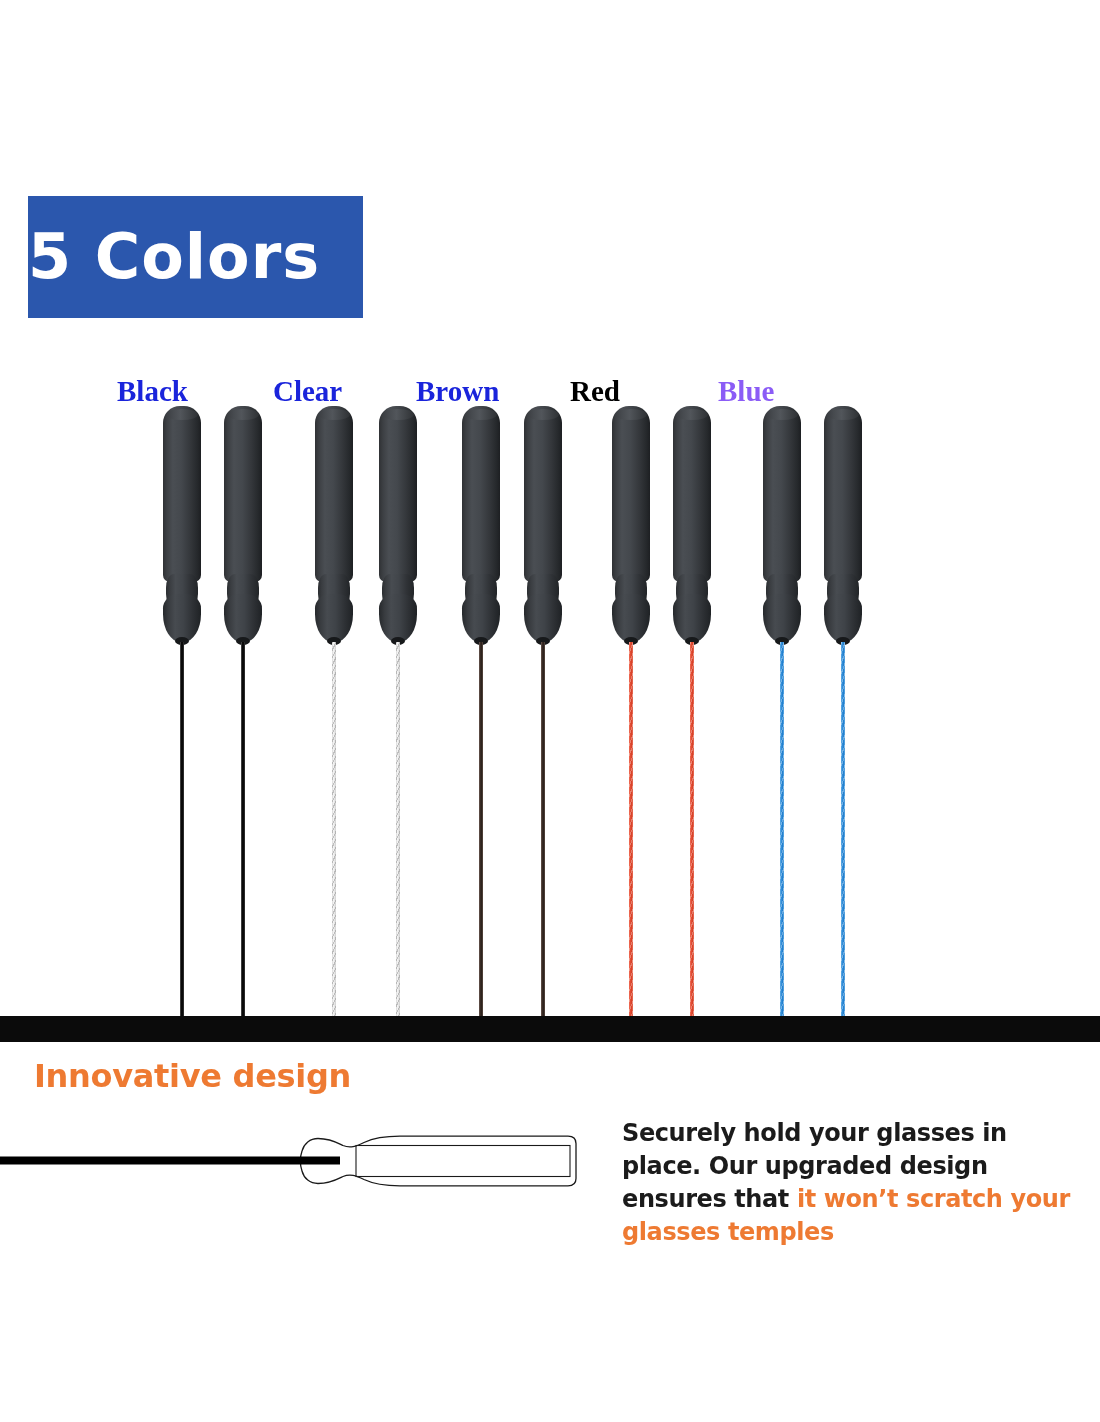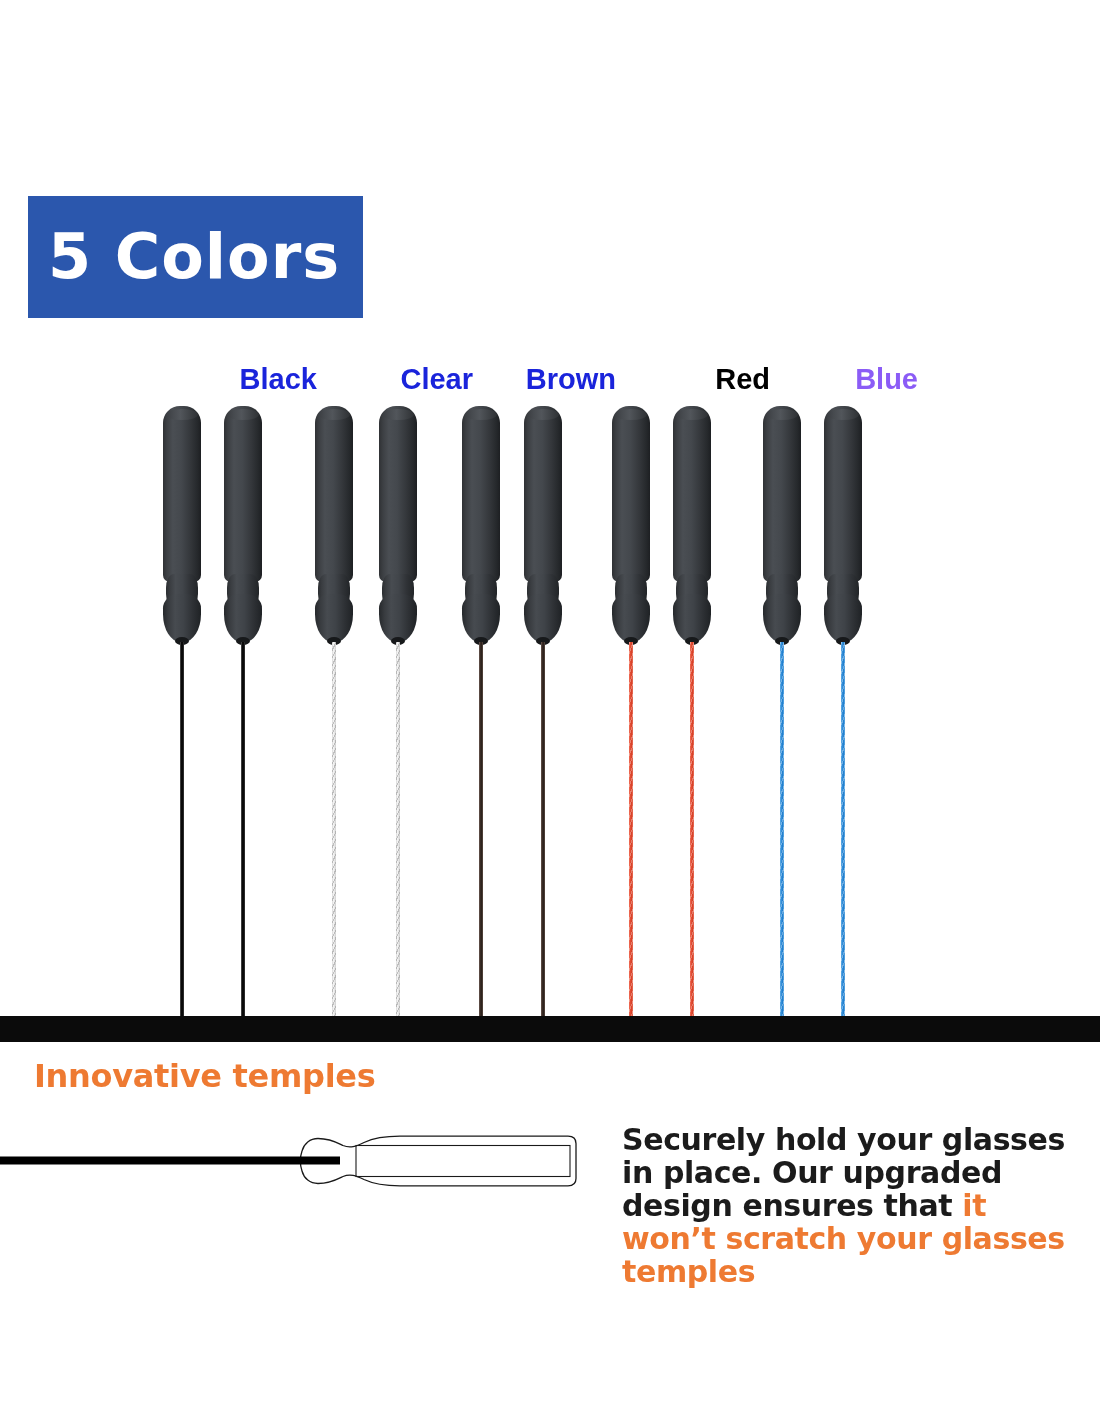--- a/index.html
+++ b/index.html
@@ -28,21 +28,20 @@
   .colors-badge {
     position: absolute;
     left: 28px;
     top: 196px;
     width: 335px;
     height: 122px;
     background: #2B57AD;
     display: flex;
     align-items: center;
     box-sizing: border-box;
-    padding-left: 20px;
   }
   .colors-badge-text {
     color: #ffffff;
     font-family: "DejaVu Sans", sans-serif;
     font-weight: bold;
     font-size: 62px;
     line-height: 62px;
     letter-spacing: 1px;
     white-space: nowrap;
   }
@@ -50,24 +49,24 @@
   
   .label-row {
     position: absolute;
     left: 0;
     top: 362px;
     width: 1100px;
     height: 40px;
   }
   .color-label {
     position: absolute;
-    top: 0;
-    text-align: right;
+    top: 12px;
+    text-align: left;
     color: #1A24DB;
-    font-family: Liberation Sans, sans-serif;
+    font-family: Liberation Serif, serif;
     font-weight: bold;
     font-size: 29px;
     line-height: 34px;
     white-space: nowrap;
   }
 
   
   .retainers {
     position: absolute;
     left: 0;
@@ -208,21 +207,21 @@
 
   
   .description {
     position: absolute;
     left: 622px;
     top: 1093px;
     width: 452px;
     color: #1b1b1b;
     font-family: "DejaVu Sans", sans-serif;
     font-weight: bold;
-    font-size: 30px;
+    font-size: 24px;
     line-height: 33px;
     letter-spacing: -0.4px;
   }
   .description .hl { color: #EE7A32; }
 </style>
 </head>
 <body>
 
 <div id="infographic">
 
@@ -322,21 +321,21 @@
         <div class="grip-waist"></div>
         <div class="grip-bulb"></div>
       </div>
       <div class="cord blue"></div>
     </div>
 
   </div>
 
   <div class="divider-bar" style="background: rgb(11, 11, 11);"></div>
 
-  <div class="innovative-heading" style="color: rgb(238, 122, 50);">Innovative temples</div>
+  <div class="innovative-heading" style="color: rgb(238, 122, 50);">Innovative design</div>
 
   <div class="diagram">
     <svg width="600" height="100" viewBox="0 0 600 100" xmlns="http://www.w3.org/2000/svg">
 
       <path d="M318,73.5 C310,73.5 304,68.5 302,61 C300,55 300,47 302,41
                C304,33.5 310,28.5 318,28.5
                C330,28.5 337,32.5 343,35.5
                C350,38.5 356,36.5 364,32.5
                C374,27.8 386,26.2 400,26.2
                L568,26.2

